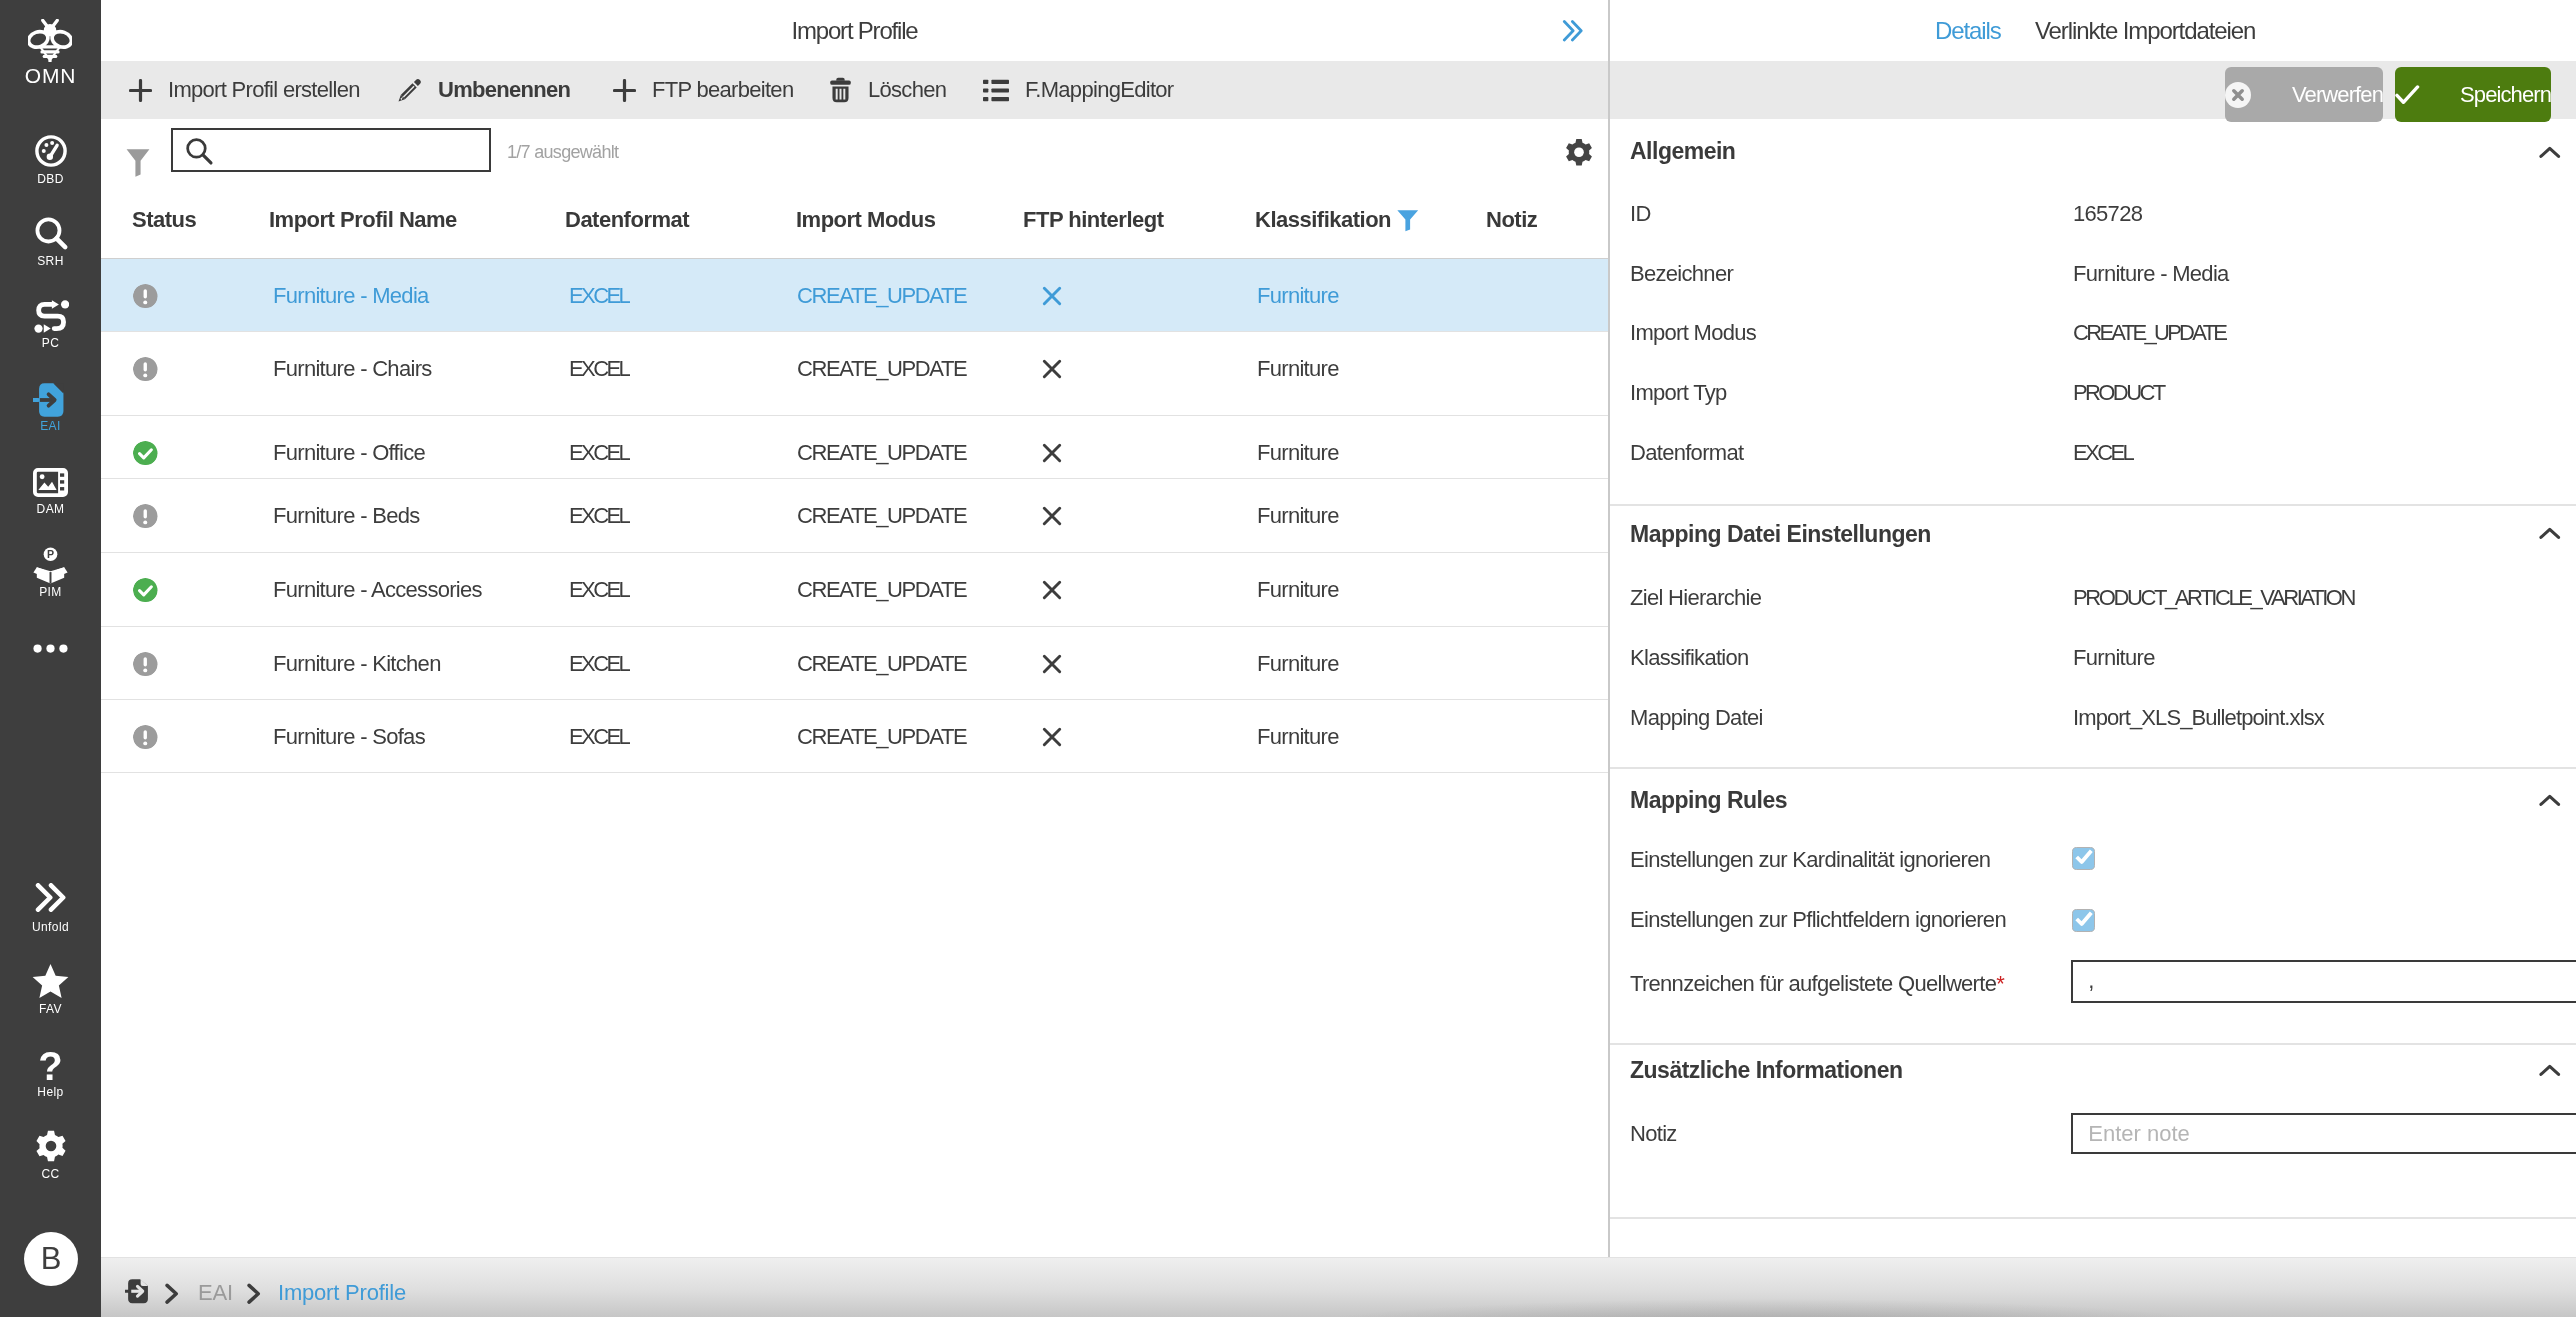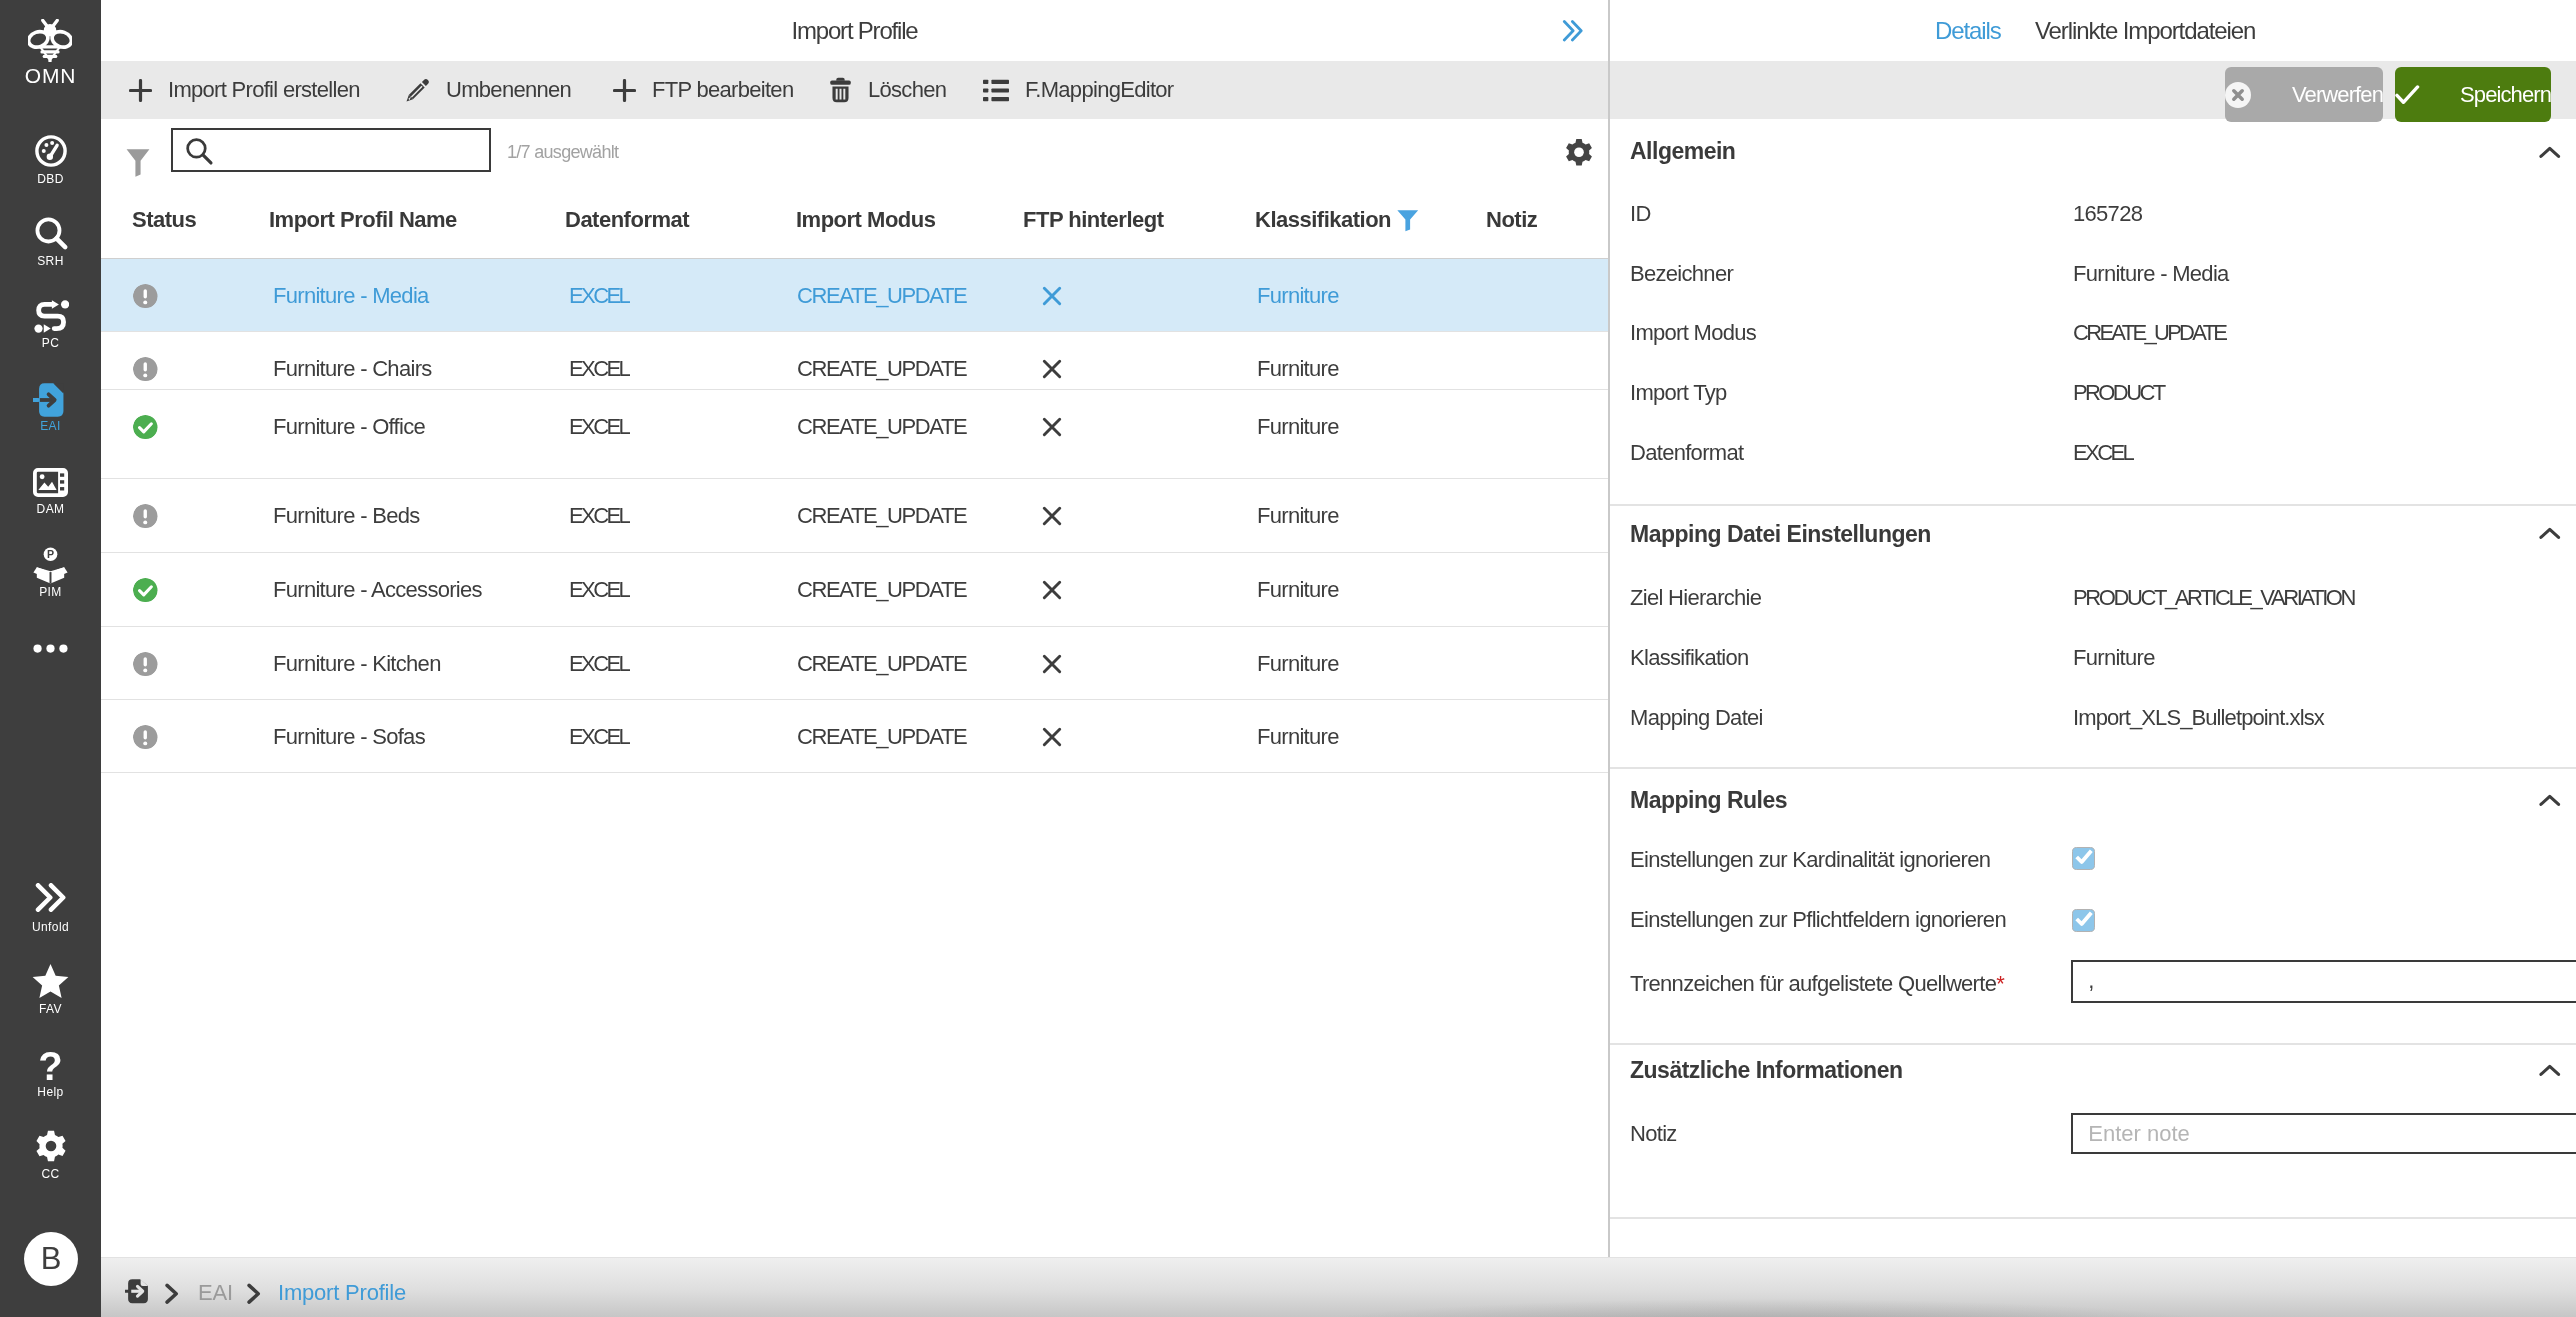--- a/index.html
+++ b/index.html
@@ -59,21 +59,21 @@
         <path d="M3 2 L14.5 14 L3 26 M13.5 2 L25 14 L13.5 26" fill="none" stroke="#3f9bd7" stroke-width="3.6" stroke-linecap="round" stroke-linejoin="round"></path>
       </svg>
     </div>
     <div id="toolbar">
       <div class="tbtn" style="left:28px;">
         <svg width="23" height="23" viewBox="0 0 30 30">
             <path d="M15 2 V28 M2 15 H28" stroke="#3c3c3c" stroke-width="4.2" stroke-linecap="round"></path>
           </svg>
         <span>Import Profil erstellen</span>
       </div>
-      <div class="tbtn" style="left:304px;">
+      <div class="tbtn" style="left:296px;font-weight:bold;">
         <svg width="25" height="25" viewBox="0 0 33 33">
             <path d="M5 22.5 L20.5 7 L26 12.5 L10.5 28 Z" fill="#3c3c3c"></path>
             <path d="M2 31 L5 22.5 L10.5 28 Z" fill="#3c3c3c"></path>
             <path d="M8.5 25 L22.5 11" stroke="#e9e9e9" stroke-width="2" fill="none"></path>
             <path d="M4.5 27.5 L8 24.5 L6 29.5 Z" fill="#e9e9e9"></path>
             <path d="M22.3 5.2 L25 2.5 Q27.6 0 30.2 2.6 Q32.8 5.2 30.2 7.8 L27.5 10.4 Z" fill="#3c3c3c"></path>
           </svg>
         <span>Umbenennen</span>
       </div>
       <div class="tbtn" style="left:512px;">
@@ -156,21 +156,21 @@
             <circle cx="16" cy="24" r="2.6" fill="#fff"></circle>
           </svg>
         <span class="cell" style="left:172px;">Furniture - Chairs</span>
         <span class="cell" style="left:468px; letter-spacing:-2.6px;">EXCEL</span>
         <span class="cell" style="left:696px; letter-spacing:-1.4px;">CREATE_UPDATE</span>
         <svg class="abs" style="left:941px; top:27px;" width="20" height="20" viewBox="0 0 26 26">
             <path d="M3 3 L23 23 M23 3 L3 23" stroke="#3d3d3d" stroke-width="3.8" stroke-linecap="round"></path>
           </svg>
         <span class="cell" style="left:1156px;">Furniture</span>
       </div>
-      <div class="row" style="top:389px;">
+      <div class="row" style="top:415px;">
         <svg class="sicon" style="left:32px; top:24.5px;" width="24.5" height="24.5" viewBox="0 0 32 32">
             <circle cx="16" cy="16" r="16" fill="#4cae50"></circle>
             <path d="M8.5 16.5 L14 22 L24 11.5" fill="none" stroke="#fff" stroke-width="4" stroke-linecap="round" stroke-linejoin="round"></path>
           </svg>
         <span class="cell" style="left:172px;">Furniture - Office</span>
         <span class="cell" style="left:468px; letter-spacing:-2.6px;">EXCEL</span>
         <span class="cell" style="left:696px; letter-spacing:-1.4px;">CREATE_UPDATE</span>
         <svg class="abs" style="left:941px; top:27px;" width="20" height="20" viewBox="0 0 26 26">
             <path d="M3 3 L23 23 M23 3 L3 23" stroke="#3d3d3d" stroke-width="3.8" stroke-linecap="round"></path>
           </svg>

